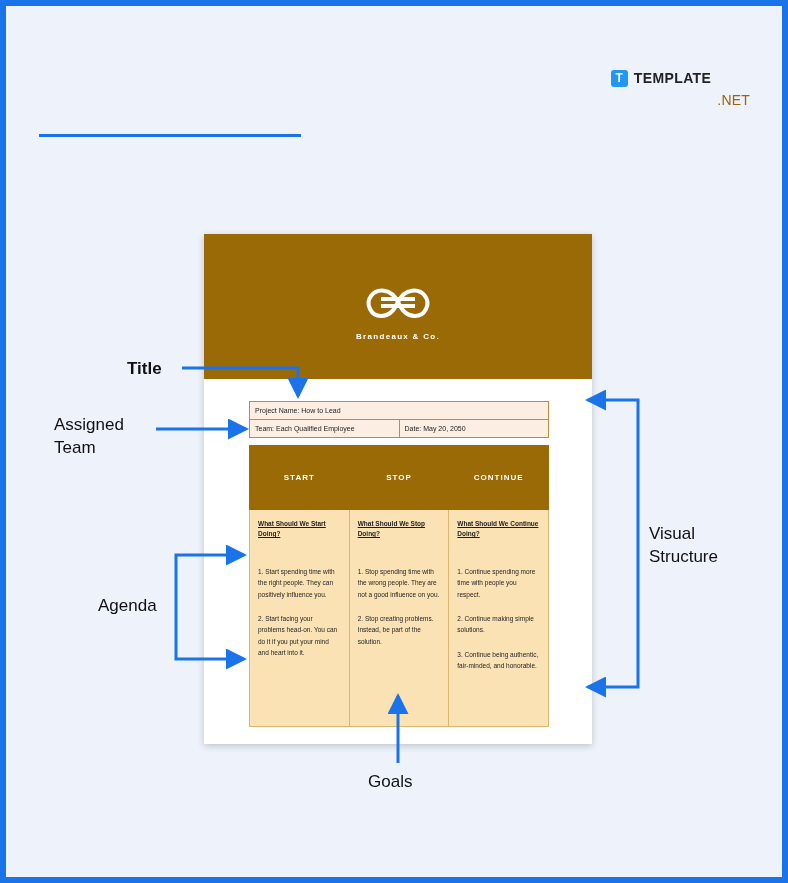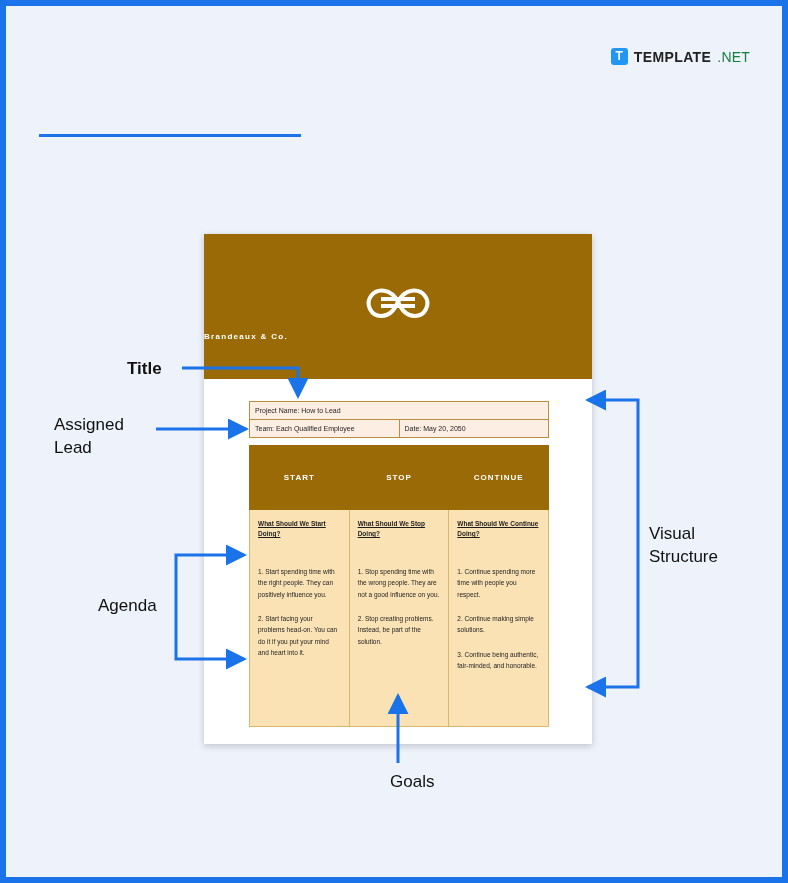--- a/index.html
+++ b/index.html
@@ -43,22 +43,23 @@
     text-align: center;
   }
   .brand-name {
     font-size: 14px;
     font-weight: bold;
     letter-spacing: 0.4px;
     color: #222222;
   }
   .brand-suffix {
     font-size: 14px;
-    color: #15803d;
+    color: #a16207;
     letter-spacing: 0.2px;
+    margin-top: 44px;
   }
 
   .main-title {
     position: absolute;
     left: 33px;
     top: 55px;
     font-size: 40px;
     font-weight: bold;
     color: #111111;
     letter-spacing: -0.5px;
@@ -88,20 +89,21 @@
     top: 0;
     width: 388px;
     height: 145px;
     background: #9a6a07;
   }
   .logo-wrap {
     position: absolute;
     left: 0;
     top: 46px;
     width: 388px;
+    text-align: center;
   }
   .logo-glyph {
     display: block;
     margin: 0 auto;
   }
   .logo-text {
     display: block;
     margin-top: 8px;
     font-size: 8px;
     letter-spacing: 1.3px;
@@ -171,21 +173,21 @@
   
   .label {
     position: absolute;
     font-size: 17px;
     color: #111111;
     line-height: 1.35;
   }
   .label-title    { left: 121px; top: 352px; font-weight: bold; }
   .label-team     { left: 48px;  top: 408px; }
   .label-agenda   { left: 92px;  top: 589px; }
-  .label-goals    { left: 362px; top: 765px; margin-left: 22px; }
+  .label-goals    { left: 362px; top: 765px; }
   .label-visual   { left: 643px; top: 517px; }
 
   svg.ann {
     position: absolute;
     left: 0;
     top: 0;
     width: 788px;
     height: 883px;
     pointer-events: none;
   }
@@ -276,19 +278,19 @@
 
       <path d="M392 757 L392 690"></path>
 
       <path d="M632 547 L632 394 L582 394"></path>
       <path d="M632 547 L632 681 L582 681"></path>
     </g>
   </svg>
 
   <div class="label label-title">Title</div>
   <div class="label label-team" style="white-space:pre-line;">Assigned
-Lead</div>
+Team</div>
   <div class="label label-agenda">Agenda</div>
   <div class="label label-goals">Goals</div>
   <div class="label label-visual" style="white-space:pre-line;">Visual
 Structure</div>
 
 </div>
 
 </body></html>

